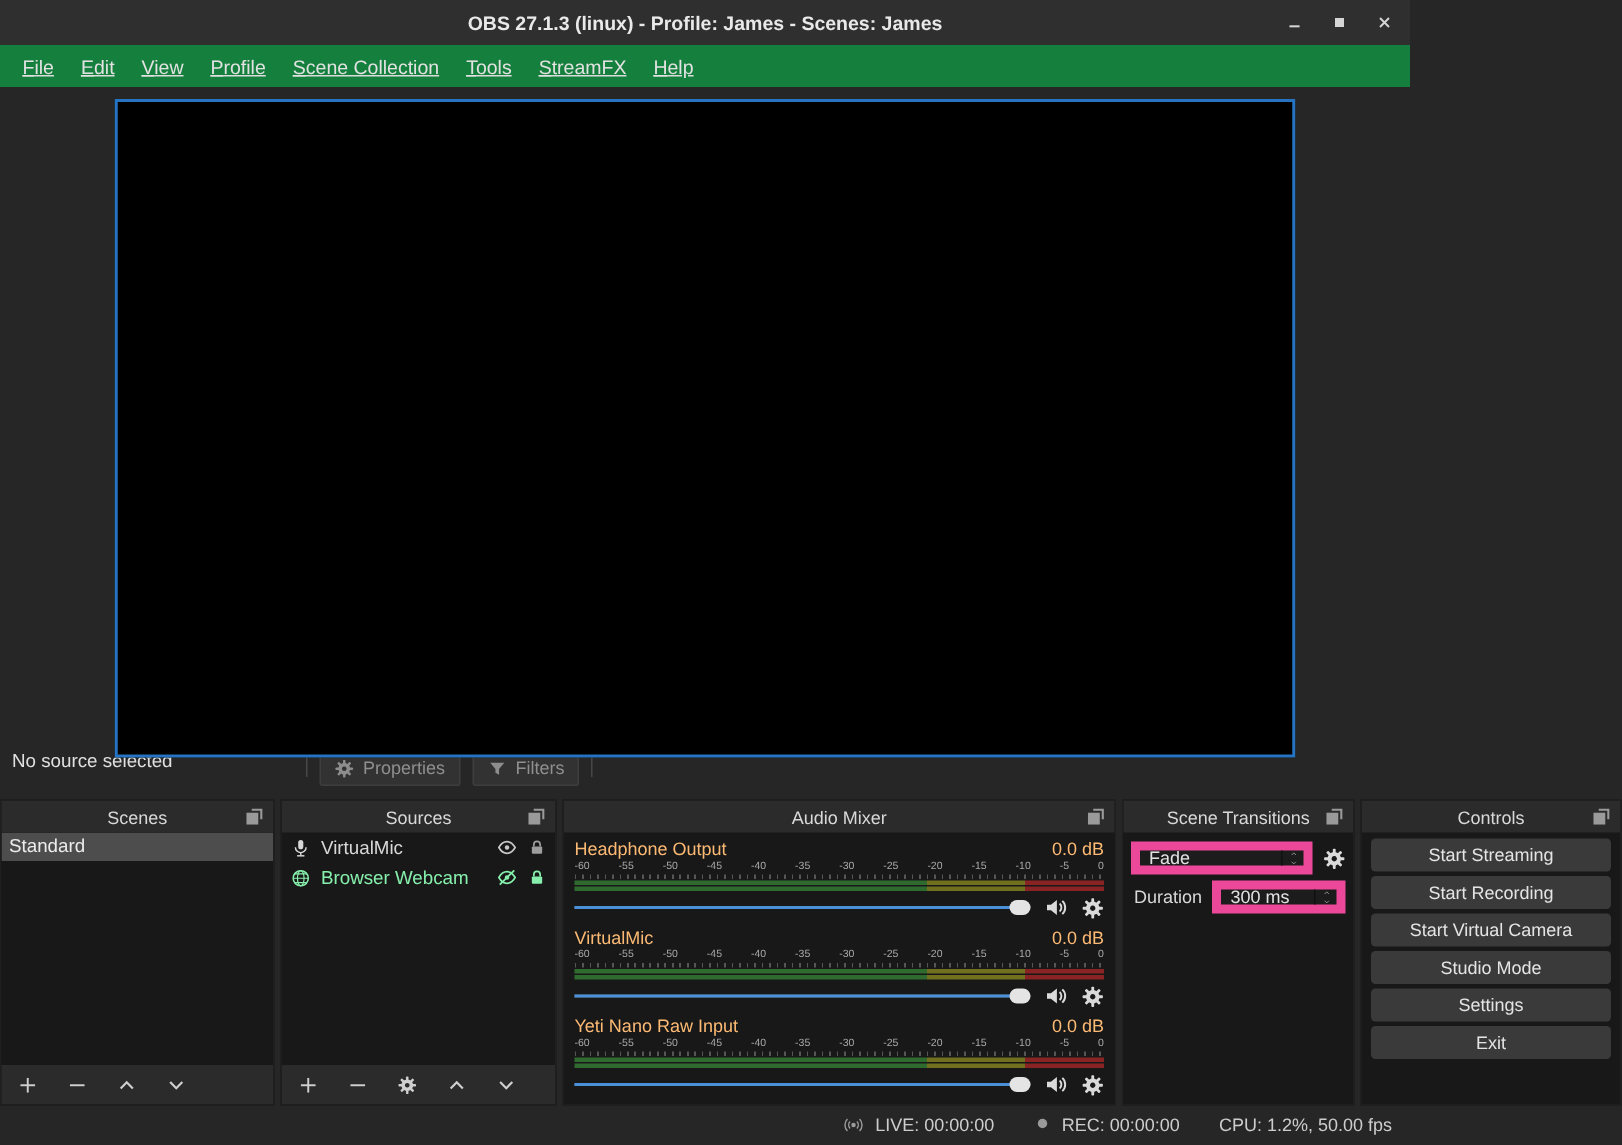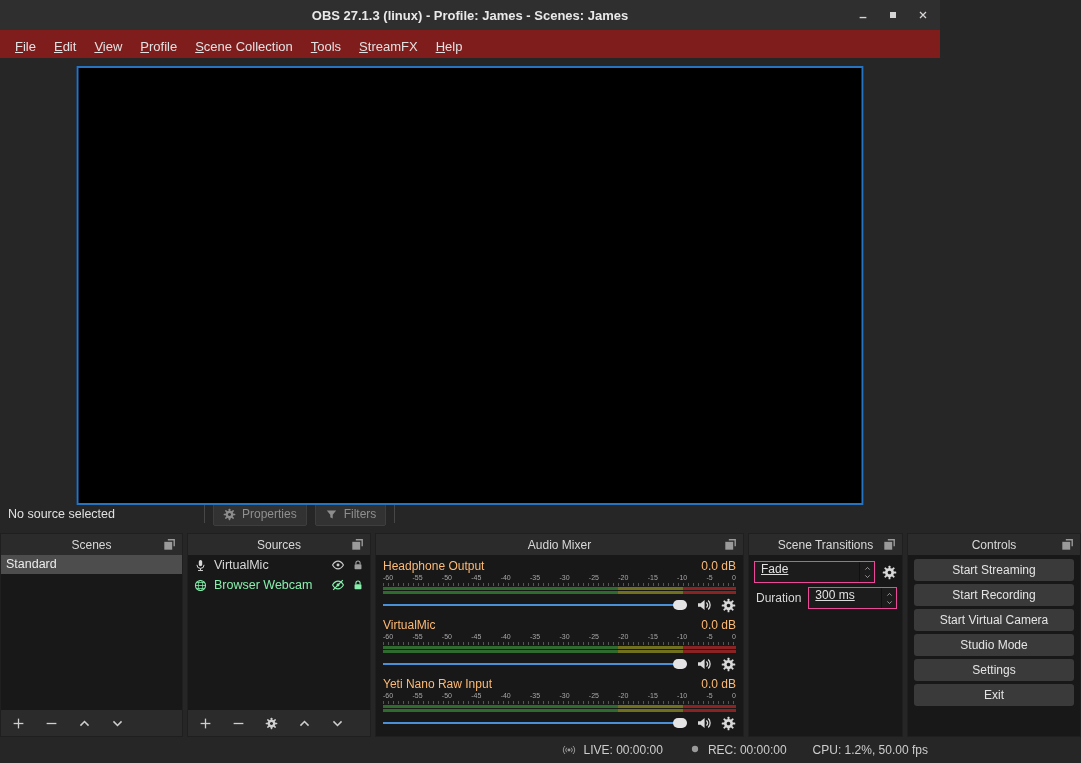--- a/index.html
+++ b/index.html
@@ -7,30 +7,30 @@
   body { font-family:"Liberation Sans", sans-serif; background:#262626; color:#dcdcdc; overflow:hidden; font-size:12px; }
   .window { width:940px; height:763px; display:flex; flex-direction:column; }
 
   
   .titlebar { flex:0 0 30px; background:#2f2f2f; position:relative; display:flex; align-items:center; }
   .titlebar .title { position:absolute; left:0; right:0; text-align:center; font-weight:bold; font-size:13px; color:#e9e9e9; }
   .win-btns { position:absolute; right:10px; top:0; height:100%; display:flex; align-items:center; gap:16px; }
   .wbtn { color:#d5d5d5; width:14px; height:14px; display:flex; align-items:center; justify-content:center; }
 
   
-  .menubar { flex:0 0 28px; background:#7f1d1d; display:flex; align-items:flex-end; padding:0 6px; }
+  .menubar { flex:0 0 28px; background:#15803d; display:flex; align-items:center; padding:0 6px;text-decoration:underline; }
   .menu-item { display:inline-block; padding:4px 9px; font-size:13px; color:#e2e2e2; }
   .menu-item::first-letter { text-decoration:underline; }
 
   
   .preview-area { flex:1 1 auto; position:relative; background:#262626; }
   .canvas { position:absolute; top:8px; left:50%; transform:translateX(-50%); width:787px; height:439px; background:#000; border:2px solid #2673c2; }
 
   
-  .src-toolbar { flex:0 0 28px; display:flex; align-items:center; padding:0 8px; gap:8px; margin-bottom:5px; }
+  .src-toolbar { flex:0 0 28px; display:flex; align-items:flex-start; padding:0 8px; gap:8px; margin-bottom:5px; }
   .src-status { width:188px; font-size:12.5px; color:#e0e0e0; }
   .vsep { width:1px; height:18px; background:#474747; }
   .tbtn { display:flex; align-items:center; gap:6px; background:#323232; border:1px solid #3e3e3e; border-radius:2px; padding:4px 9px; color:#8f8f8f; font-size:12px; font-family:inherit; }
   .tbtn .i { color:#8d8d8d; }
 
   
   .dock-row { flex:0 0 177px; display:flex; gap:4px; }
   .panel { display:flex; flex-direction:column; background:#181818; border:1px solid #1f1f1f; }
   .p-head { flex:0 0 21px; background:#2b2b2b; display:flex; align-items:center; justify-content:center; position:relative; font-size:12px; color:#d8d8d8; }
   .p-pop { position:absolute; right:5px; top:3px; color:#9a9a9a; }
@@ -58,21 +58,21 @@
   .mx-sliderrow { display:flex; align-items:center; gap:9px; height:18px; margin-top:2px; }
   .mx-slider { flex:1; position:relative; height:18px; }
   .mx-slider .track { position:absolute; left:0; right:0; top:8px; height:2px; background:#555; }
   .mx-slider .fill { position:absolute; left:0; width:calc(100% - 13px); top:8px; height:2px; background:#4a90d9; }
   .mx-slider .handle { position:absolute; right:0; top:4px; width:14px; height:10px; border-radius:5px; background:#e4e4e4; }
   .mx-btn { color:#dadada; display:flex; align-items:center; }
 
   
   .tr-body { padding:6px 5px; display:flex; flex-direction:column; gap:4px; }
   .tr-row { display:flex; align-items:center; gap:7px; height:22px; }
-  .combo, .spinbox { flex:1; height:22px; background:#1c1c1c; border:1px solid #ec4899; display:flex; align-items:flex-start;text-decoration:underline; }
+  .combo, .spinbox { flex:1; height:22px; background:#1c1c1c; border:6px solid #ec4899; display:flex; align-items:center; }
   .combo-val { flex:1; padding-left:6px; font-size:12px; color:#e2e2e2; }
   .spin { width:15px; align-self:stretch; border-left:1px solid #101010; display:flex; flex-direction:column; align-items:center; justify-content:center; gap:1px; color:#b5b5b5; }
   .tr-label { font-size:12px; color:#d8d8d8; padding-left:2px; }
   .icon-btn { color:#dadada; display:flex; align-items:center; }
 
   
   .ctrl-body { padding:4px 6px; display:flex; flex-direction:column; gap:3px; }
   .cbtn { height:22px; flex:0 0 22px; background:#3a3a3a; border:none; border-radius:3px; color:#e4e4e4; font-size:12px; font-family:inherit; }
 
   

